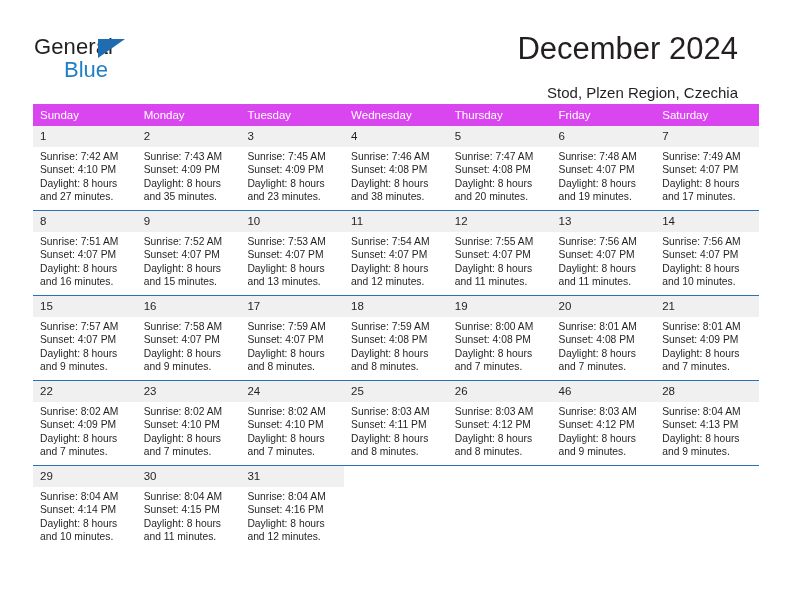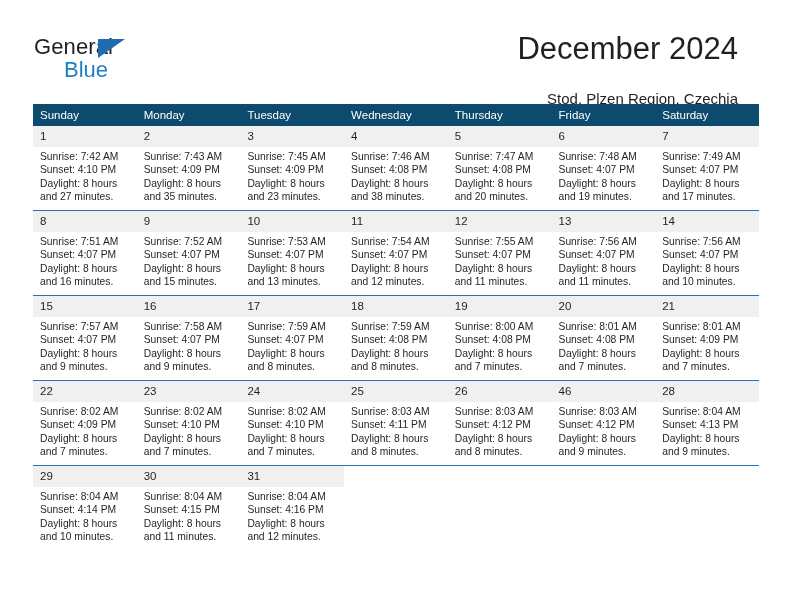--- a/index.html
+++ b/index.html
@@ -70,41 +70,41 @@
     text-align: right;
   }
   .month-title {
     font-size: 31px;
     color: #231f20;
     line-height: 38px;
     white-space: nowrap;
     margin-left: 32px;
   }
   .location-title {
-    margin-top: 21px;
+    margin-top: 15px;
     font-size: 15px;
     color: #231f20;
     line-height: 19px;
     white-space: nowrap;
   }
 
   
   .calendar {
     position: absolute;
     left: 33px;
     top: 104px;
     width: 726px;
   }
   .cal-table {
     width: 726px;
     border-collapse: collapse;
     table-layout: fixed;
   }
   .cal-table th {
-    background: #0c4a6e;
+    background: #d946ef;
     color: #ffffff;
     font-size: 11.5px;
     font-weight: normal;
     text-align: left;
     padding: 5px 0 5px 7px;
     height: 11px;
     border: none;
   }
   .cal-table td {
     vertical-align: top;

